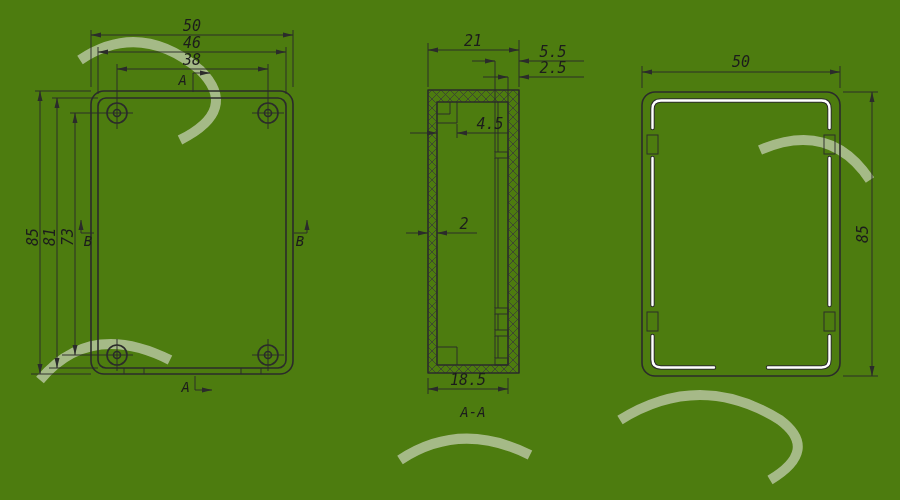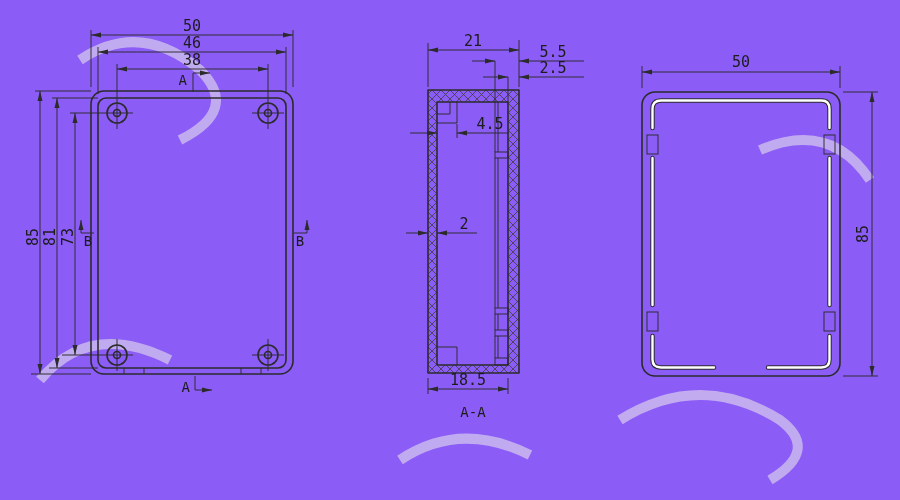--- a/index.html
+++ b/index.html
@@ -1,17 +1,17 @@
 <!DOCTYPE html>
 <html><head>
 <meta charset="utf-8">
 <style>
   html,body{margin:0;padding:0;background:#fff;}
-  .stage{position:relative;width:900px;height:500px;background:#8b5cf6;overflow:hidden;
-         font-family:"DejaVu Sans Mono", monospace;}
+  .stage{position:relative;width:900px;height:500px;background:#4d7c0f;overflow:hidden;
+         font-family:"DejaVu Sans Mono", monospace;font-style:italic;}
   svg text{font-family:"DejaVu Sans Mono", monospace; fill:#1c1c1c;}
   .ol{stroke:#2b2b2b;stroke-width:1.6;fill:none;stroke-linejoin:round;}
   .tl{stroke:#2b2b2b;stroke-width:0.95;fill:none;}
   .dimtxt{font-size:15px;}
   .mktxt{font-size:14px;}
   .slotd{stroke:#2b2b2b;stroke-width:4.4;fill:none;stroke-linecap:round;}
   .slotw{stroke:#ffffff;stroke-width:2.4;fill:none;stroke-linecap:round;}
   .wm{stroke:#efeceb;stroke-width:10;fill:none;}
 </style>
 </head>

